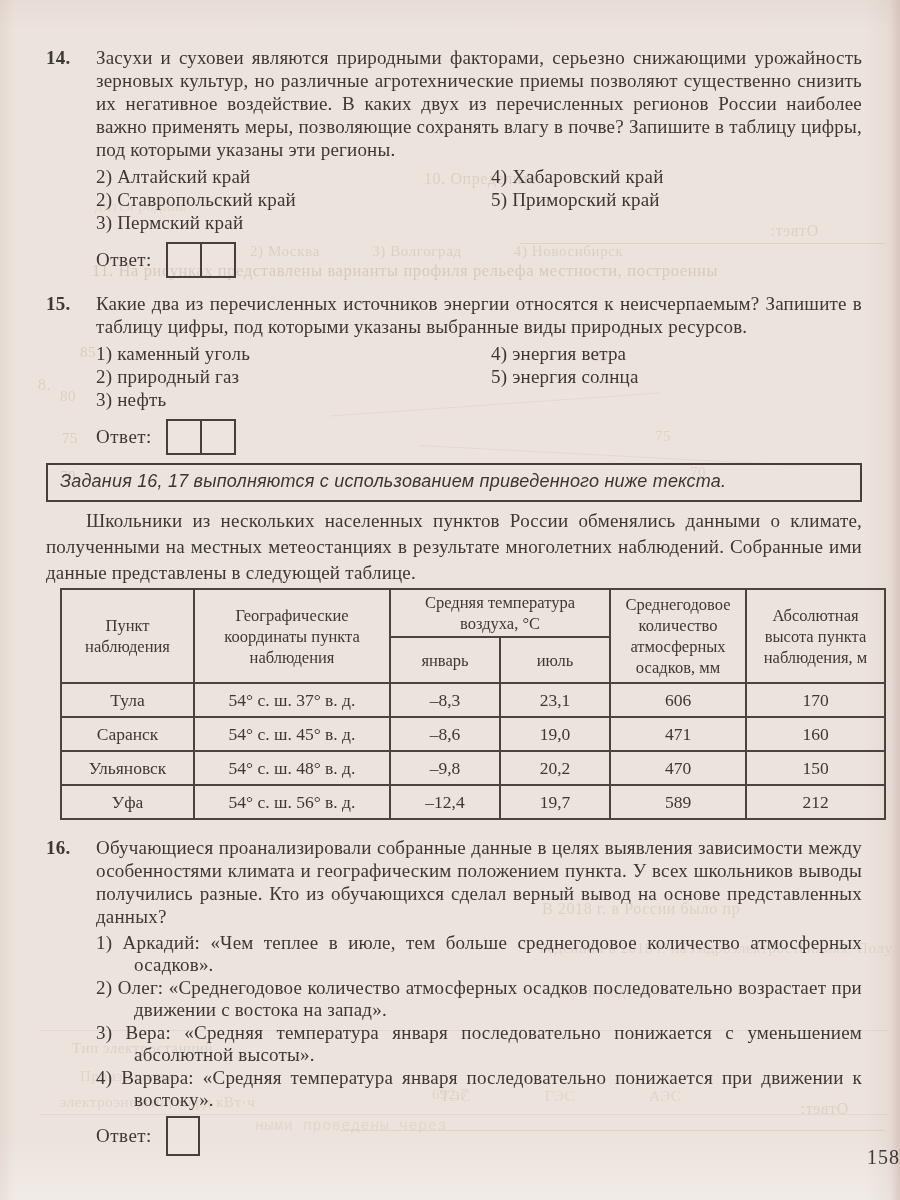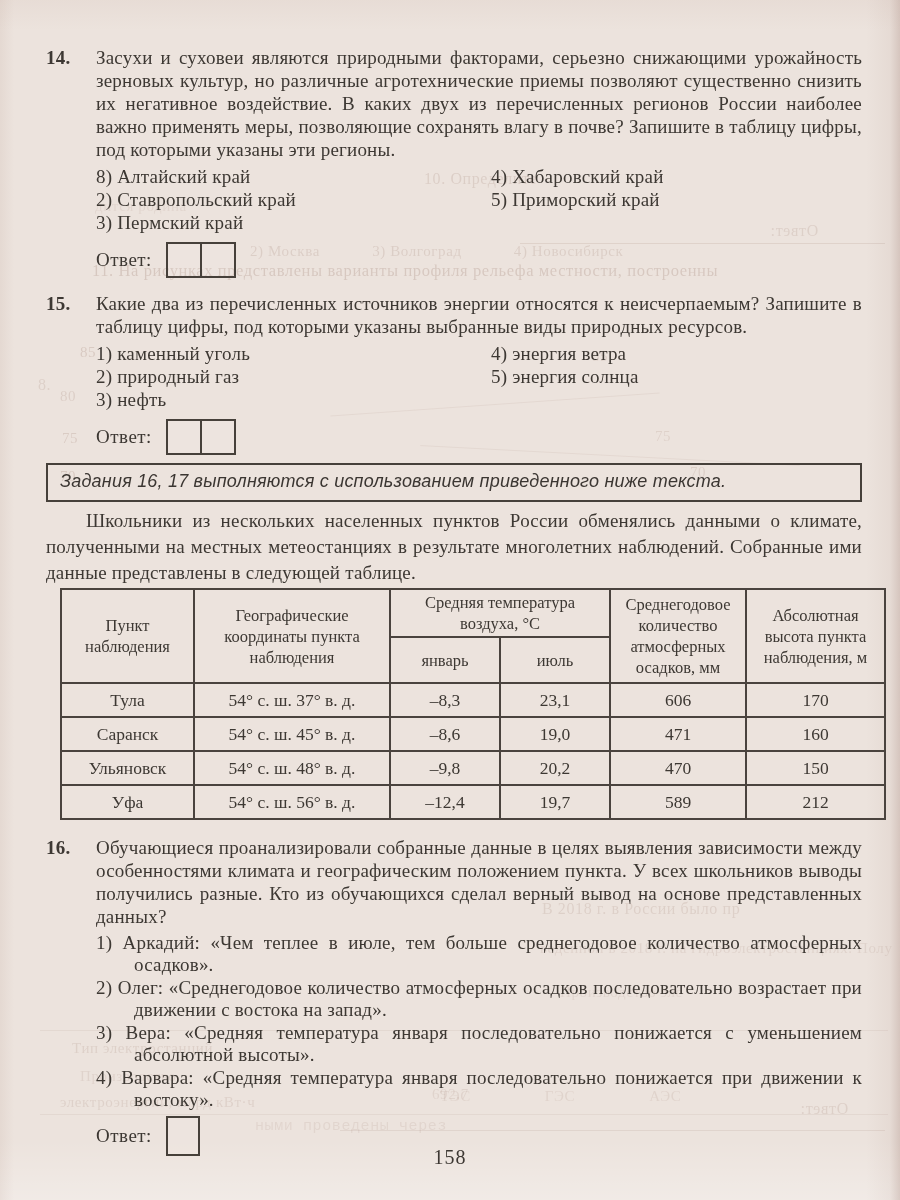--- a/index.html
+++ b/index.html
@@ -33,21 +33,21 @@
   .banner span{font-family:"Liberation Sans","DejaVu Sans",sans-serif;font-style:italic;font-size:18px;color:#3b3632;letter-spacing:0.2px;}
   .intro{margin:6px 0 0 0;font-size:19px;line-height:26px;text-align:justify;text-indent:40px;letter-spacing:0.2px;}
   table.climate{border-collapse:collapse;margin:2px 0 0 14px;width:824px;table-layout:fixed;}
   table.climate th, table.climate td{border:2px solid #4a433e;font-weight:normal;padding:2px 4px;text-align:center;vertical-align:middle;}
   table.climate th{font-size:16.5px;line-height:21px;}
   table.climate td{font-size:17.5px;height:28px;}
   .q16{margin-top:16px;}
   .q16 .qtext{line-height:23px;}
   .q16opts{margin-top:4px;}
   .q16opt{font-size:19px;line-height:21.5px;letter-spacing:0.2px;padding-left:38px;text-indent:-38px;margin-bottom:2px;text-align:justify;}
-  .pagenum{position:absolute;left:0;right:0;top:1146px;text-align:center;font-size:20px;letter-spacing:1px;color:#3d3833;}
+  .pagenum{position:absolute;left:0;right:0;top:1146px;text-align:right;font-size:20px;letter-spacing:1px;color:#3d3833;}
   
   #bleed-layer{position:absolute;inset:0;pointer-events:none;}
   .bt-text{position:absolute;color:#9d7c6f;font-family:"Liberation Serif","DejaVu Serif",serif;filter:blur(0.6px);white-space:pre;letter-spacing:0.6px;}
   .bt-line{position:absolute;border-top:1.5px solid #9d7c6f;filter:blur(0.5px);}
 </style>
 </head>
 <body>
 
 <div class="sheet">
   <div id="bleed-layer">
@@ -83,21 +83,21 @@
     </div>
 
   <div class="content">
 
     <section class="question">
       <div class="qnum">14.</div>
       <div class="qbody">
         <p class="qtext">Засухи и суховеи являются природными факторами, серьезно снижающими урожайность зерновых культур, но различные агротехнические приемы позволяют существенно снизить их негативное воздействие. В каких двух из перечисленных регионов России наиболее важно применять меры, позволяющие сохранять влагу в почве? Запишите в таблицу цифры, под которыми указаны эти регионы.</p>
         <div class="opts">
           <div class="optcol-l">
-            <div class="opt">8) Алтайский край</div>
+            <div class="opt">2) Алтайский край</div>
             <div class="opt">2) Ставропольский край</div>
             <div class="opt">3) Пермский край</div>
           </div>
           <div class="optcol-r">
             <div class="opt">4) Хабаровский край</div>
             <div class="opt">5) Приморский край</div>
           </div>
         </div>
         <div class="answer-row">
           <span class="anslabel">Ответ:</span>

